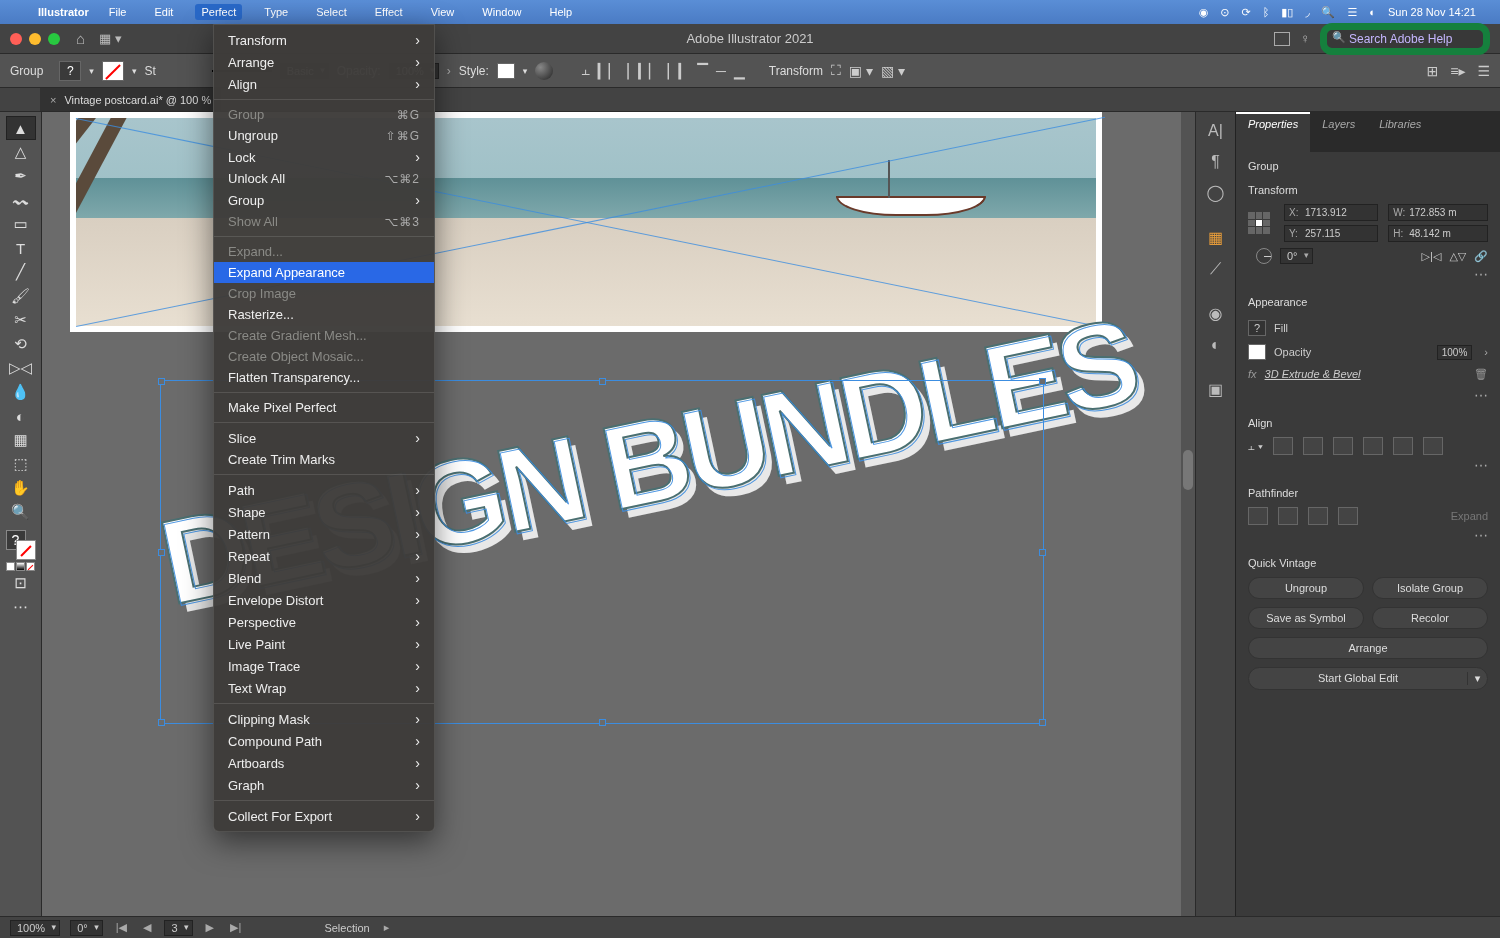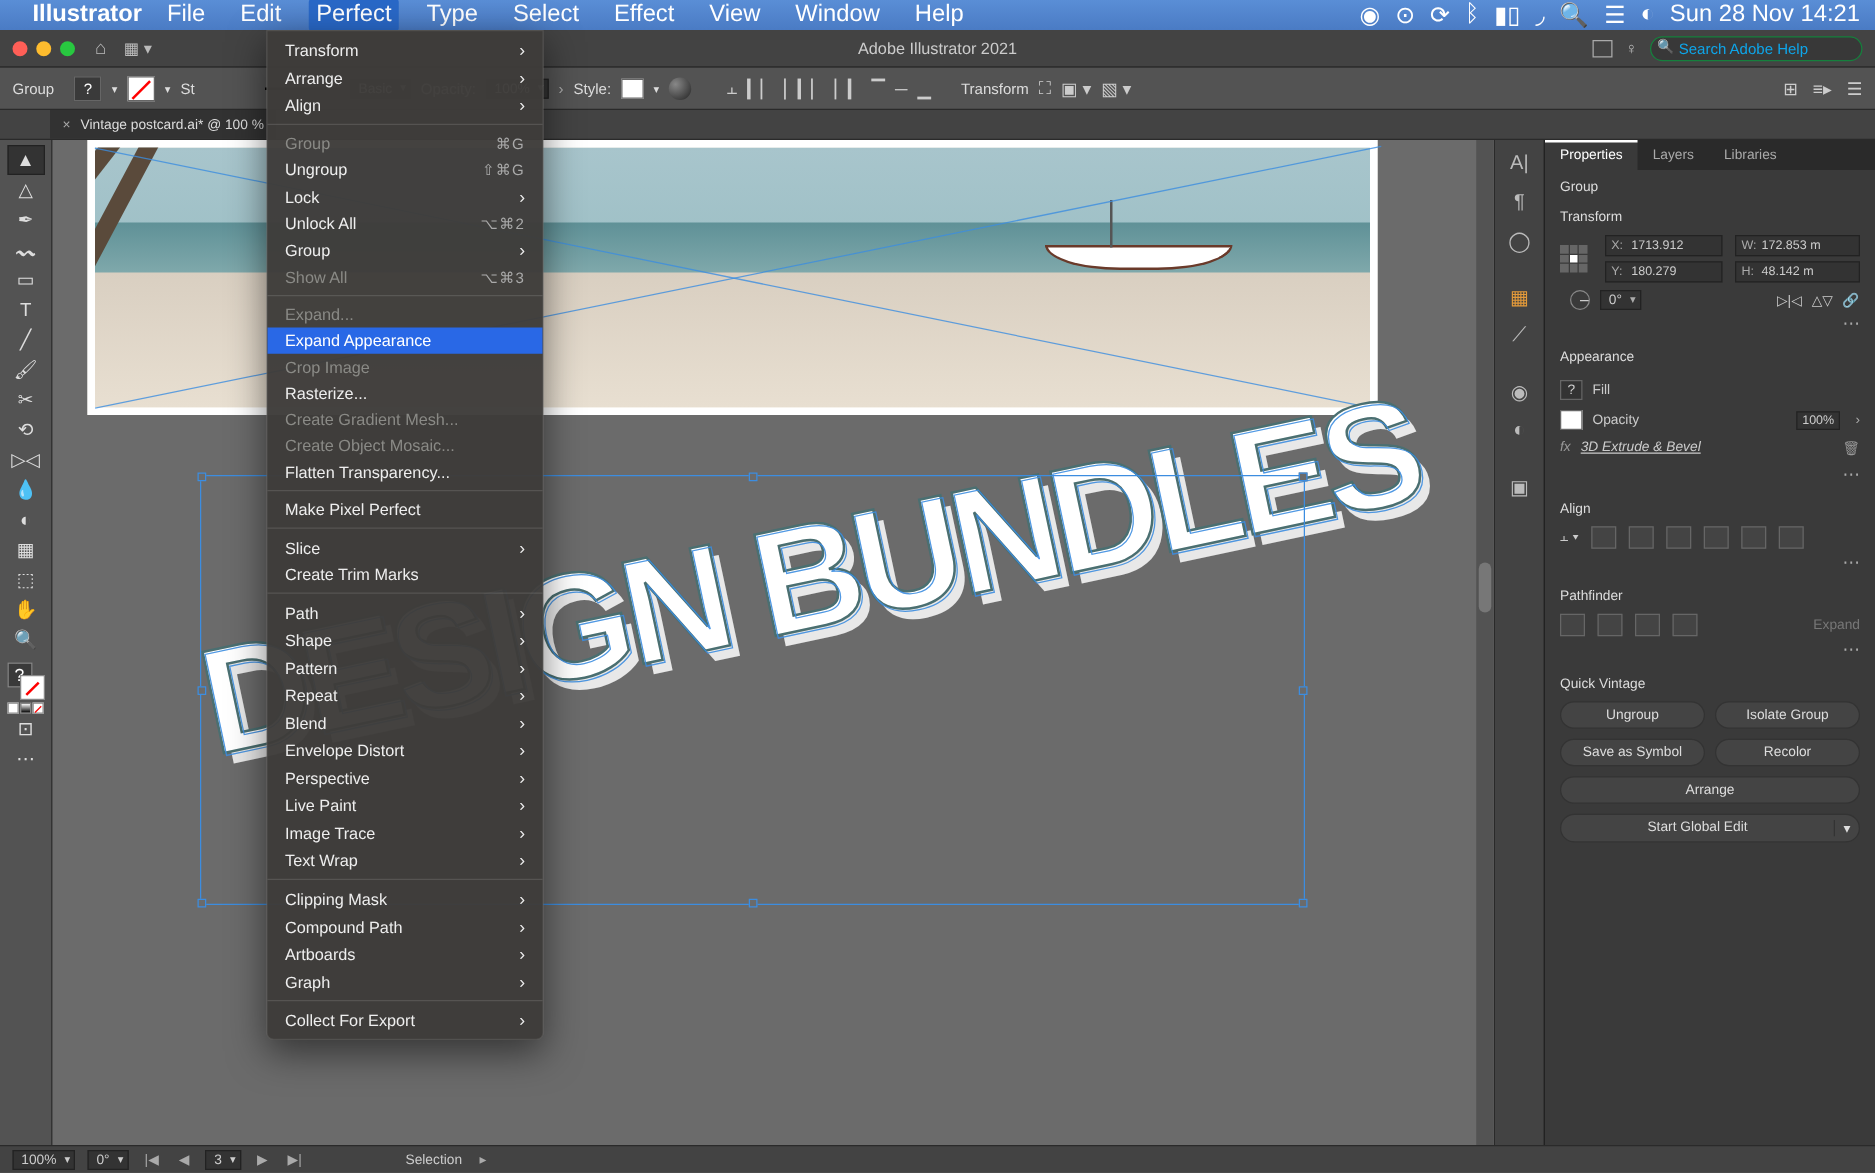--- a/index.html
+++ b/index.html
@@ -1,38 +1,38 @@
 <!DOCTYPE html>
 <html><head>
 <meta charset="utf-8">
 <style>
 * { margin: 0; padding: 0; box-sizing: border-box; font-family: -apple-system, "Helvetica Neue", Arial, sans-serif; }
 body { width: 1500px; height: 938px; background: #323232; overflow: hidden; position: relative; font-size: 13px; color: #ddd; }
 
 
-.mac-menubar { height: 24px; background: linear-gradient(#5a8ed6, #4a7bc4); display: flex; align-items: center; padding: 0 12px; color: #fff; font-size: 19px; }
+.mac-menubar { height: 24px; background: linear-gradient(#5a8ed6, #4a7bc4); display: flex; align-items: center; padding: 0 24px; color: #fff; font-size: 11px; }
 .mac-apple { font-size: 15px; margin-right: 14px; }
 .mac-appname { font-weight: 600; margin-right: 14px; }
 .mac-menu-item { margin-right: 16px; cursor: default; padding: 2px 6px; border-radius: 3px; }
 .mac-menu-item.open { background: #2968c7; }
 .mac-spacer { flex: 1; }
 .mac-right { display: flex; align-items: center; gap: 12px; }
 .mac-right span { display: inline-flex; align-items: center; }
 
 
 .app-titlebar { height: 30px; background: #434343; display: flex; align-items: center; padding: 0 10px; position: relative; border-bottom: 1px solid #2a2a2a; }
 .traffic { display: flex; gap: 7px; }
 .traffic span { width: 12px; height: 12px; border-radius: 50%; }
 .tl-red { background: #ff5f57; }
 .tl-yellow { background: #febc2e; }
 .tl-green { background: #28c840; }
 .home-icon { margin-left: 16px; color: #bbb; font-size: 15px; }
 .app-title { position: absolute; left: 50%; transform: translateX(-50%); color: #ccc; font-size: 13px; }
 .title-right { margin-left: auto; display: flex; align-items: center; gap: 10px; }
-.search-box { background: #383838; border: 1px solid #15803d; border-radius: 12px; padding: 2px 10px 2px 22px; width: 170px; color: #0ea5e9; font-size: 12px; position: relative; }
+.search-box { background: #383838; border: 7px solid #15803d; border-radius: 12px; padding: 2px 10px 2px 22px; width: 170px; color: #c4b5fd; font-size: 12px; position: relative; }
 .search-box::before { content: "🔍"; position: absolute; left: 5px; top: 1px; font-size: 11px; }
 .sq-icon { width: 16px; height: 14px; border: 1px solid #aaa; display: inline-block; }
 
 
 .control-bar { height: 34px; background: #535353; border-bottom: 1px solid #2a2a2a; display: flex; align-items: center; padding: 0 10px; gap: 8px; font-size: 12px; color: #ddd; }
 .ctrl-label { margin-right: 8px; }
 .swatch-q { width: 22px; height: 20px; background: #3a3a3a; border: 1px solid #666; display: inline-flex; align-items: center; justify-content: center; color: #fff; }
 .swatch-none { width: 22px; height: 20px; background: #fff; position: relative; border: 1px solid #666; }
 .swatch-none::after { content: ""; position: absolute; left: 0; right: 0; top: 50%; border-top: 2px solid red; transform: rotate(-45deg); }
 .stroke-prev { display:inline-block; width: 60px; border-top: 2px solid #000; }
@@ -100,21 +100,21 @@
 .dd-sub::after { content: "›"; font-size: 14px; margin-left: auto; }
 .dd-shortcut { color: #aaa; font-size: 12px; letter-spacing: 1px; }
 .dd-sep { border-top: 1px solid rgba(255,255,255,.12); margin: 4px 0; }
 
 
 .right-strip { width: 40px; background: #434343; border-left: 1px solid #2a2a2a; display: flex; flex-direction: column; align-items: center; padding-top: 6px; gap: 6px; }
 .strip-sep { width: 100%; height: 8px; }
 .strip-icon { width: 30px; height: 25px; display: flex; align-items: center; justify-content: center; color: #bbb; font-size: 16px; }
 
 .panel { width: 265px; background: #3a3a3a; border-left: 1px solid #222; display: flex; flex-direction: column; font-size: 11px; color: #ccc; }
-.panel-tabs { display: flex; background: #2a2a2a; height: 24px; align-items: stretch; }
+.panel-tabs { display: flex; background: #2a2a2a; height: 40px; align-items: stretch; font-style: italic; }
 .ptab { padding: 6px 12px; color: #aaa; font-size: 11px; cursor: default; }
 .ptab.active { background: #3a3a3a; color: #fff; border-top: 2px solid #fff; padding-top: 4px; }
 .panel-body { padding: 8px 12px; flex: 1; overflow: hidden; }
 .psec { margin-bottom: 14px; }
 .psec-h { font-size: 11px; color: #ddd; margin-bottom: 8px; }
 .transform-grid { display: grid; grid-template-columns: 26px auto auto; gap: 4px 10px; align-items: center; }
 .ref-grid { width: 22px; height: 22px; display: grid; grid-template-columns: repeat(3,1fr); grid-template-rows: repeat(3,1fr); gap: 1px; grid-row: span 2; }
 .ref-grid span { background: #666; }
 .ref-grid span.on { background: #fff; }
 .lbl-sm { color: #aaa; font-size: 10px; }
@@ -344,21 +344,21 @@
           <div class="val-box">
               <span class="lbl-sm">X:</span>
               <span>1713.912</span>
             </div>
           <div class="val-box">
               <span class="lbl-sm">W:</span>
               <span>172.853 m</span>
             </div>
           <div class="val-box">
               <span class="lbl-sm">Y:</span>
-              <span>180.279 </span>
+              <span>257.115 </span>
             </div>
           <div class="val-box">
               <span class="lbl-sm">H:</span>
               <span>48.142 m</span>
             </div>
         </div>
         <div style="display:flex; align-items:center; gap:8px; margin-top:6px;">
           <span></span>
           <span class="angle-circ"></span>
           <span class="combo">0°</span>

